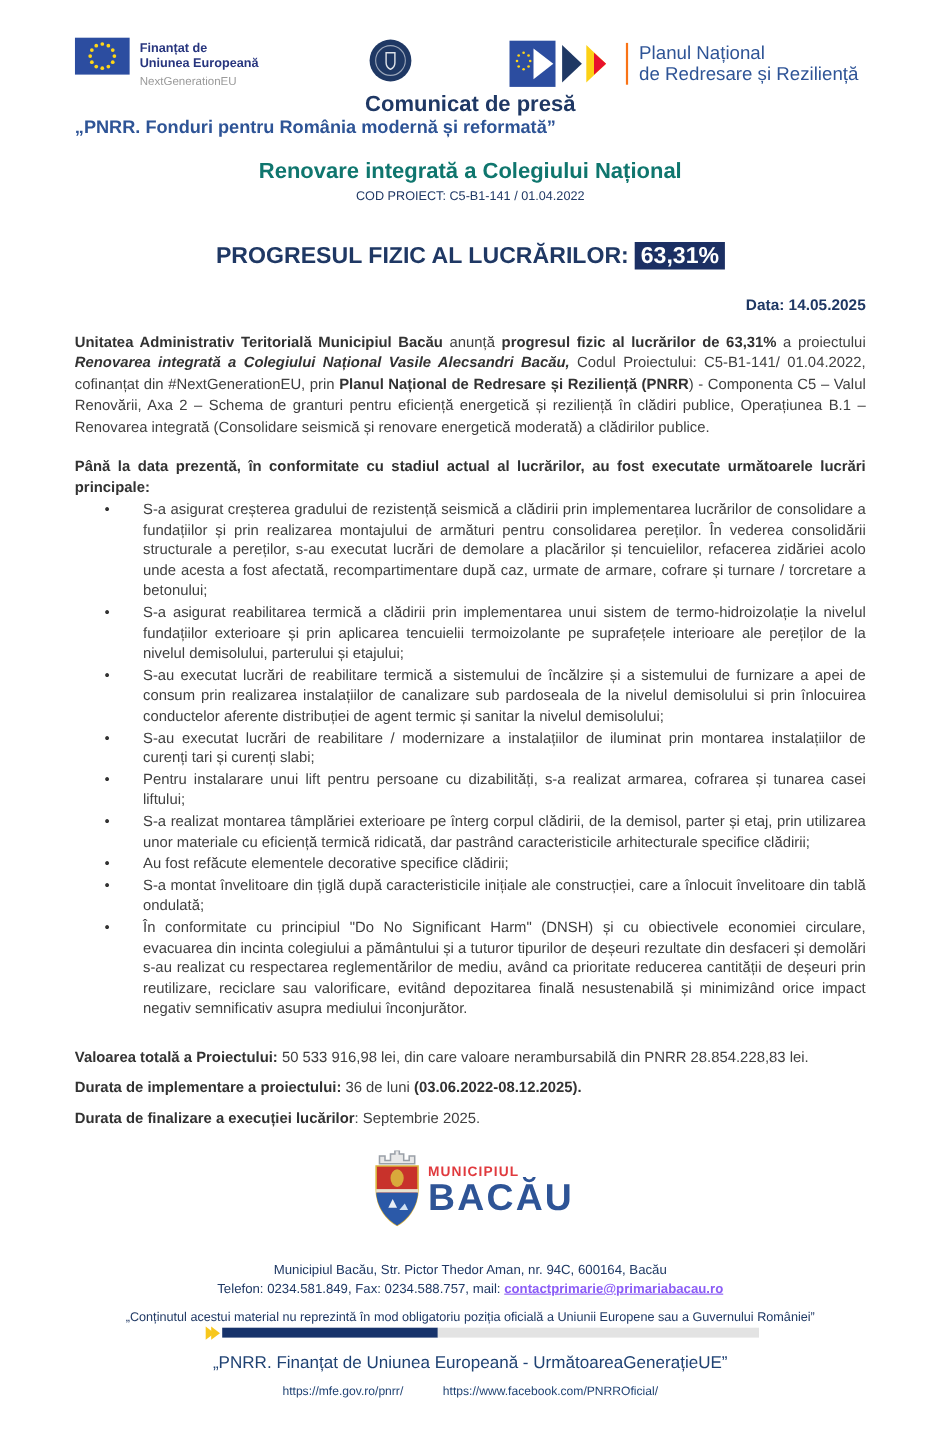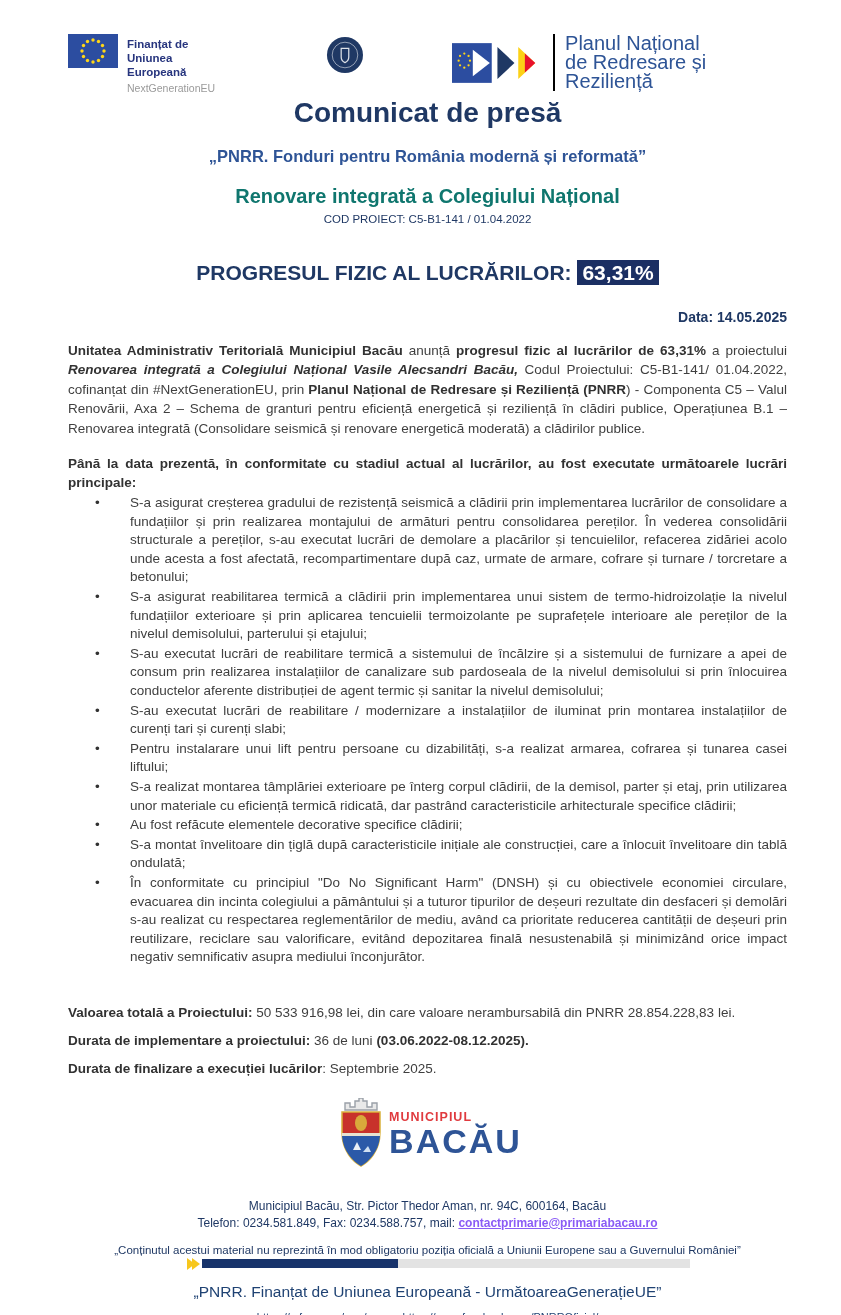--- a/index.html
+++ b/index.html
@@ -11,42 +11,42 @@
 
   
   .header-row{display:flex;align-items:flex-start;}
   .eu-logo{display:flex;gap:9px;}
   .eu-flag{width:50px;height:34px;flex:0 0 auto;}
   .eu-text{font-size:11.5px;line-height:14px;padding-top:3px;}
   .eu-text .b{font-weight:bold;color:#27357e;}
   .eu-text .g{color:#9a9a9a;font-size:10.5px;margin-top:2px;}
   .gov-seal{margin-left:100px;margin-top:1px;}
   .pnrr-logo{margin-left:88px;display:flex;align-items:center;}
-  .pnrr-text{font-size:20px;line-height:19px;color:#2e5496;border-left:2px solid #000000;
+  .pnrr-text{font-size:17px;line-height:19px;color:#2e5496;border-left:2px solid #f97316;
              padding-left:10px;margin-left:6px;font-weight:500;}
 
   
-  .h-comunicat{margin-top:2px;text-align:center;font-size:28px;font-weight:bold;color:#1f3864;}
-  .h-subtitle{margin-top:18px;text-align:center;font-size:16.5px;font-weight:bold;color:#2e5496;}
+  .h-comunicat{margin-top:2px;text-align:center;font-size:20px;font-weight:bold;color:#1f3864;}
+  .h-subtitle{text-align:left;font-size:16.5px;font-weight:bold;color:#2e5496;}
   .h-project{margin-top:16px;text-align:center;font-size:20px;line-height:28px;font-weight:bold;color:#0f766e;}
   .h-code{margin-top:3px;text-align:center;font-size:11.5px;color:#1f3864;font-weight:500;}
   .h-progress{margin-top:36px;text-align:center;font-size:21px;font-weight:bold;color:#1f3864;}
   .progress-badge{background:#1b2f63;color:#ffffff;padding:1px 5px;}
   .date-line{margin-top:24px;text-align:right;font-size:14px;font-weight:bold;color:#1f3864;}
 
   
   .para{margin-top:16px;font-size:13.5px;line-height:19.4px;text-align:justify;}
   .para b{color:#323232;}
   .bi{font-weight:bold;font-style:italic;color:#323232;}
   .works-heading{margin-top:16px;font-size:13.5px;line-height:19px;font-weight:bold;color:#323232;text-align:justify;}
   ul.works{list-style:none;margin:2px 0 0 0;padding:0;}
   ul.works li{position:relative;padding-left:62px;text-align:justify;font-size:13.5px;line-height:18.6px;margin-bottom:1px;}
   ul.works li::before{content:"•";position:absolute;left:27px;top:0;color:#323232;font-size:13.5px;}
 
-  .facts{margin-top:36px;}
+  .facts{margin-top:24px;}
   .fact-line{font-size:13.5px;line-height:19px;margin-bottom:9px;}
   .fact-line b{color:#323232;}
 
   
   .city-logo{margin-top:20px;display:flex;justify-content:center;align-items:center;}
   .city-text .l1{color:#e03a3e;font-weight:bold;font-size:12.5px;letter-spacing:1px;}
   .city-text .l2{color:#2e5496;font-weight:bold;font-size:34px;letter-spacing:2px;line-height:34px;}
 
   
   .contact{margin-top:28px;text-align:center;font-size:12px;line-height:17px;color:#1f3864;}

